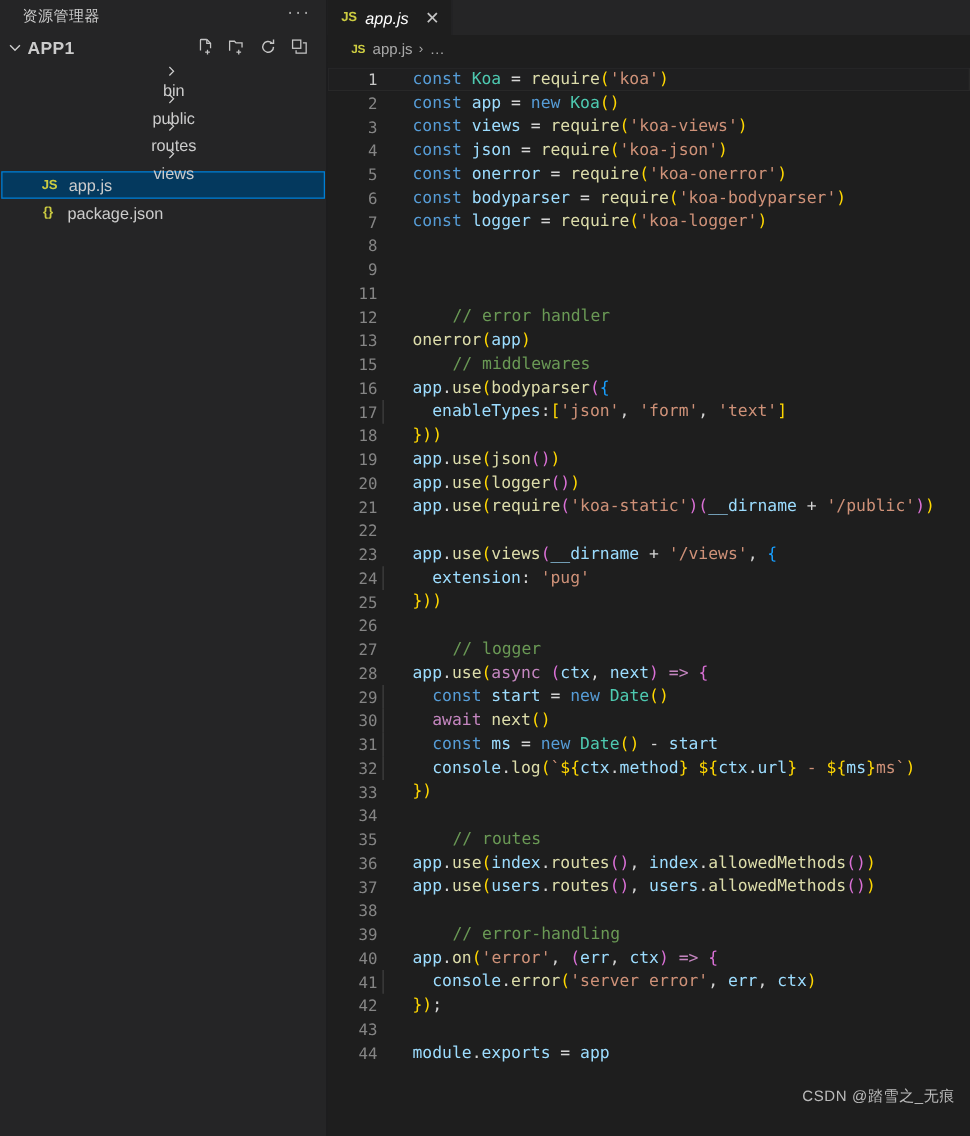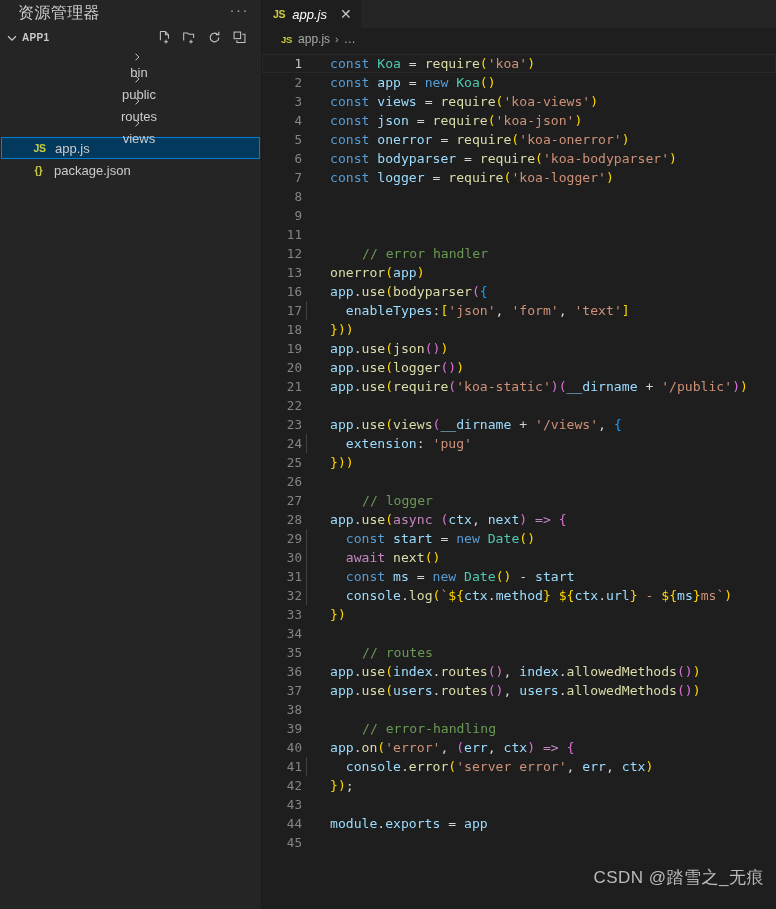--- a/index.html
+++ b/index.html
@@ -20,41 +20,41 @@
     border-right: 1px solid #1b1b1c;
   }
   .sidebar-title-row {
     height: 26px; min-height: 26px;
     display: flex; align-items: center;
     padding: 0 12px 0 18px;
     color: #bbbbbb;
     font-size: 11.5px;
     letter-spacing: .4px;
   }
-  .sidebar-title { flex: 1; font-weight: 400; font-size: 16px; color: #cccccc; }
+  .sidebar-title { flex: 1; font-weight: 400; font-size: 12px; color: #cccccc; }
   .more-dots {
     color: #a7a7a7; font-size: 15px; line-height: 10px;
     letter-spacing: 1.5px; cursor: pointer; padding-bottom: 6px;
   }
 
   .section-header {
     height: 23px; min-height: 23px;
     display: flex; align-items: center;
     padding: 0 8px 0 4px;
     color: #cccccc;
     font-size: 11px; font-weight: 700;
     letter-spacing: .3px;
   }
   .twisty {
     width: 16px; height: 16px; flex: 0 0 16px;
     display: flex; align-items: center; justify-content: center;
     color: #cccccc;
   }
   .twisty svg { display: block; }
-  .section-title { flex: 1; padding-left: 2px; font-size: 10px; }
+  .section-title { flex: 1; padding-left: 2px; font-size: 14px; }
   .section-actions { display: flex; gap: 9px; align-items: center; padding-right: 6px; }
   .act-icon {
     width: 16px; height: 16px;
     display: flex; align-items: center; justify-content: center;
     color: #c5c5c5; cursor: pointer;
   }
   .act-icon svg { display: block; }
 
   .tree { padding-top: 0px; }
   .tree-row {
@@ -169,21 +169,21 @@
     position: absolute;
     width: 1px; top: 0; bottom: 0;
     background: #404040;
   }
 
   .watermark {
     position: absolute;
     right: 12px; bottom: 22px;
     color: #d6d6d6;
     opacity: .85;
-    font-size: 17px;
+    font-size: 12px;
     font-family: "Liberation Sans", sans-serif;
     letter-spacing: .5px;
     pointer-events: none;
   }
 </style>
 </head>
 <body>
 
 <div class="app">
 
@@ -306,20 +306,21 @@
           <div class="code-line"><span class="ln">3</span><span class="code-text"><span class="kw">const</span><span class="op"> </span><span class="var">views</span><span class="op"> </span><span class="op">=</span><span class="op"> </span><span class="fn">require</span><span class="b1">(</span><span class="str">'koa-views'</span><span class="b1">)</span></span></div>
           <div class="code-line"><span class="ln">4</span><span class="code-text"><span class="kw">const</span><span class="op"> </span><span class="var">json</span><span class="op"> </span><span class="op">=</span><span class="op"> </span><span class="fn">require</span><span class="b1">(</span><span class="str">'koa-json'</span><span class="b1">)</span></span></div>
           <div class="code-line"><span class="ln">5</span><span class="code-text"><span class="kw">const</span><span class="op"> </span><span class="var">onerror</span><span class="op"> </span><span class="op">=</span><span class="op"> </span><span class="fn">require</span><span class="b1">(</span><span class="str">'koa-onerror'</span><span class="b1">)</span></span></div>
           <div class="code-line"><span class="ln">6</span><span class="code-text"><span class="kw">const</span><span class="op"> </span><span class="var">bodyparser</span><span class="op"> </span><span class="op">=</span><span class="op"> </span><span class="fn">require</span><span class="b1">(</span><span class="str">'koa-bodyparser'</span><span class="b1">)</span></span></div>
           <div class="code-line"><span class="ln">7</span><span class="code-text"><span class="kw">const</span><span class="op"> </span><span class="var">logger</span><span class="op"> </span><span class="op">=</span><span class="op"> </span><span class="fn">require</span><span class="b1">(</span><span class="str">'koa-logger'</span><span class="b1">)</span></span></div>
           <div class="code-line"><span class="ln">8</span><span class="code-text"></span></div>
           <div class="code-line"><span class="ln">9</span></div>
           <div class="code-line"><span class="ln">11</span><span class="code-text"></span></div>
           <div class="code-line"><span class="ln">12</span><span class="code-text"><span class="cmt">// error handler</span></span></div>
           <div class="code-line"><span class="ln">13</span><span class="code-text"><span class="fn">onerror</span><span class="b1">(</span><span class="var">app</span><span class="b1">)</span></span></div>
+          <div class="code-line"><span class="ln">15</span><span class="code-text"><span class="cmt">// middlewares</span></span></div>
           <div class="code-line"><span class="ln">16</span><span class="code-text"><span class="var">app</span><span class="op">.</span><span class="fn">use</span><span class="b1">(</span><span class="fn">bodyparser</span><span class="b2">(</span><span class="b3">{</span></span></div>
           <div class="code-line"><span class="ln">17</span><span class="code-text"><span class="indent-guide" style="left:0"></span><span class="op"> </span><span class="op"> </span><span class="var">enableTypes</span><span class="op">:</span><span class="b1">[</span><span class="str">'json'</span><span class="op">,</span><span class="op"> </span><span class="str">'form'</span><span class="op">,</span><span class="op"> </span><span class="str">'text'</span><span class="b1">]</span></span></div>
           <div class="code-line"><span class="ln">18</span><span class="code-text"><span class="b1">}</span><span class="b1">)</span><span class="b1">)</span></span></div>
           <div class="code-line"><span class="ln">19</span><span class="code-text"><span class="var">app</span><span class="op">.</span><span class="fn">use</span><span class="b1">(</span><span class="fn">json</span><span class="b2">(</span><span class="b2">)</span><span class="b1">)</span></span></div>
           <div class="code-line"><span class="ln">20</span><span class="code-text"><span class="var">app</span><span class="op">.</span><span class="fn">use</span><span class="b1">(</span><span class="fn">logger</span><span class="b2">(</span><span class="b2">)</span><span class="b1">)</span></span></div>
           <div class="code-line"><span class="ln">21</span><span class="code-text"><span class="var">app</span><span class="op">.</span><span class="fn">use</span><span class="b1">(</span><span class="fn">require</span><span class="b2">(</span><span class="str">'koa-static'</span><span class="b2">)</span><span class="b2">(</span><span class="var">__dirname</span><span class="op"> </span><span class="op">+</span><span class="op"> </span><span class="str">'/public'</span><span class="b2">)</span><span class="b1">)</span></span></div>
           <div class="code-line"><span class="ln">22</span><span class="code-text"></span></div>
           <div class="code-line"><span class="ln">23</span><span class="code-text"><span class="var">app</span><span class="op">.</span><span class="fn">use</span><span class="b1">(</span><span class="fn">views</span><span class="b2">(</span><span class="var">__dirname</span><span class="op"> </span><span class="op">+</span><span class="op"> </span><span class="str">'/views'</span><span class="op">,</span><span class="op"> </span><span class="b3">{</span></span></div>
           <div class="code-line"><span class="ln">24</span><span class="code-text"><span class="indent-guide" style="left:0"></span><span class="op"> </span><span class="op"> </span><span class="var">extension</span><span class="op">:</span><span class="op"> </span><span class="str">'pug'</span></span></div>
           <div class="code-line"><span class="ln">25</span><span class="code-text"><span class="b1">}</span><span class="b1">)</span><span class="b1">)</span></span></div>
@@ -335,19 +336,18 @@
           <div class="code-line"><span class="ln">35</span><span class="code-text"><span class="cmt">// routes</span></span></div>
           <div class="code-line"><span class="ln">36</span><span class="code-text"><span class="var">app</span><span class="op">.</span><span class="fn">use</span><span class="b1">(</span><span class="var">index</span><span class="op">.</span><span class="fn">routes</span><span class="b2">(</span><span class="b2">)</span><span class="op">,</span><span class="op"> </span><span class="var">index</span><span class="op">.</span><span class="fn">allowedMethods</span><span class="b2">(</span><span class="b2">)</span><span class="b1">)</span></span></div>
           <div class="code-line"><span class="ln">37</span><span class="code-text"><span class="var">app</span><span class="op">.</span><span class="fn">use</span><span class="b1">(</span><span class="var">users</span><span class="op">.</span><span class="fn">routes</span><span class="b2">(</span><span class="b2">)</span><span class="op">,</span><span class="op"> </span><span class="var">users</span><span class="op">.</span><span class="fn">allowedMethods</span><span class="b2">(</span><span class="b2">)</span><span class="b1">)</span></span></div>
           <div class="code-line"><span class="ln">38</span><span class="code-text"></span></div>
           <div class="code-line"><span class="ln">39</span><span class="code-text"><span class="cmt">// error-handling</span></span></div>
           <div class="code-line"><span class="ln">40</span><span class="code-text"><span class="var">app</span><span class="op">.</span><span class="fn">on</span><span class="b1">(</span><span class="str">'error'</span><span class="op">,</span><span class="op"> </span><span class="b2">(</span><span class="var">err</span><span class="op">,</span><span class="op"> </span><span class="var">ctx</span><span class="b2">)</span><span class="op"> </span><span class="ctrl">=&gt;</span><span class="op"> </span><span class="b2">{</span></span></div>
           <div class="code-line"><span class="ln">41</span><span class="code-text"><span class="indent-guide" style="left:0"></span><span class="op"> </span><span class="op"> </span><span class="var">console</span><span class="op">.</span><span class="fn">error</span><span class="b1">(</span><span class="str">'server error'</span><span class="op">,</span><span class="op"> </span><span class="var">err</span><span class="op">,</span><span class="op"> </span><span class="var">ctx</span><span class="b1">)</span></span></div>
           <div class="code-line"><span class="ln">42</span><span class="code-text"><span class="b1">}</span><span class="b1">)</span><span class="op">;</span></span></div>
           <div class="code-line"><span class="ln">43</span><span class="code-text"></span></div>
           <div class="code-line"><span class="ln">44</span><span class="code-text"><span class="var">module</span><span class="op">.</span><span class="var">exports</span><span class="op"> </span><span class="op">=</span><span class="op"> </span><span class="var">app</span></span></div>
-          <div class="code-line"><span class="ln">45</span><span class="code-text"></span></div>
         </div>
       <div class="watermark">CSDN @踏雪之_无痕</div>
     </div>
 
   </div>
 </div>
 
 </body></html>

